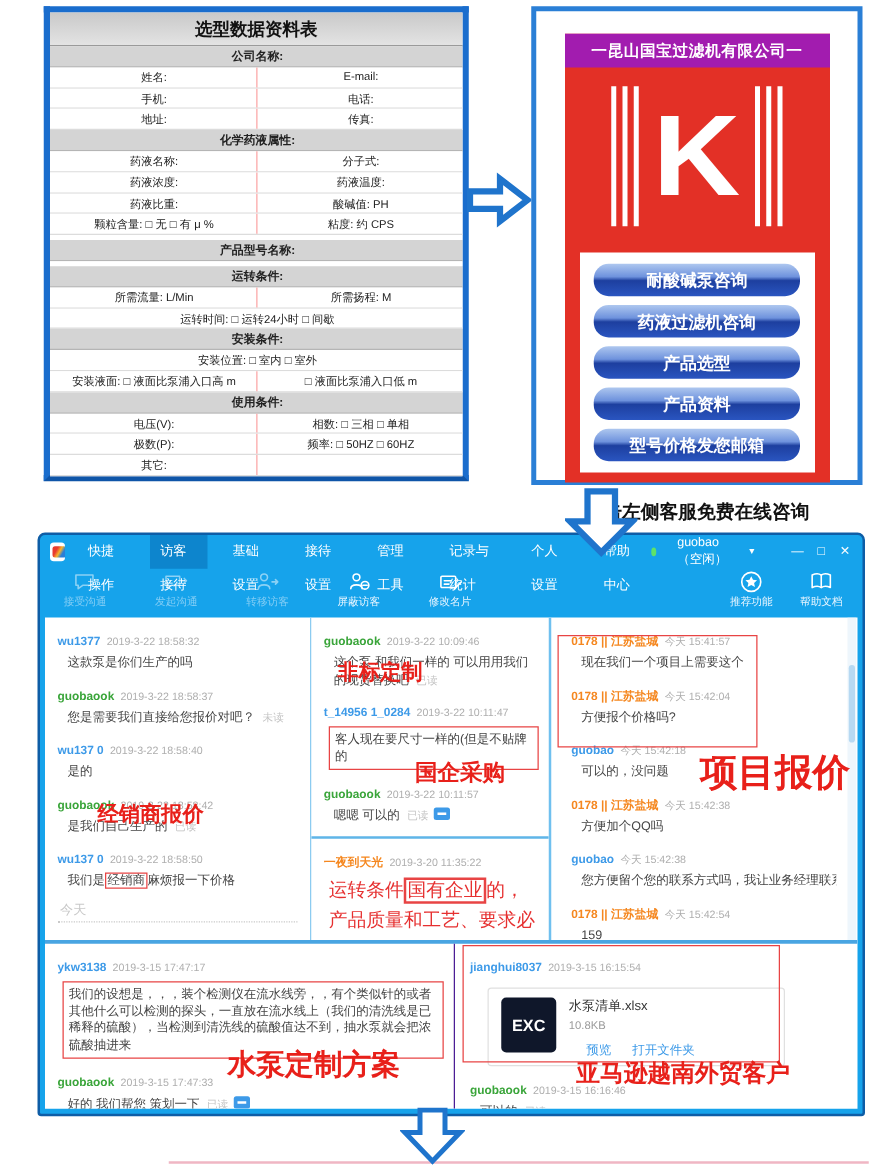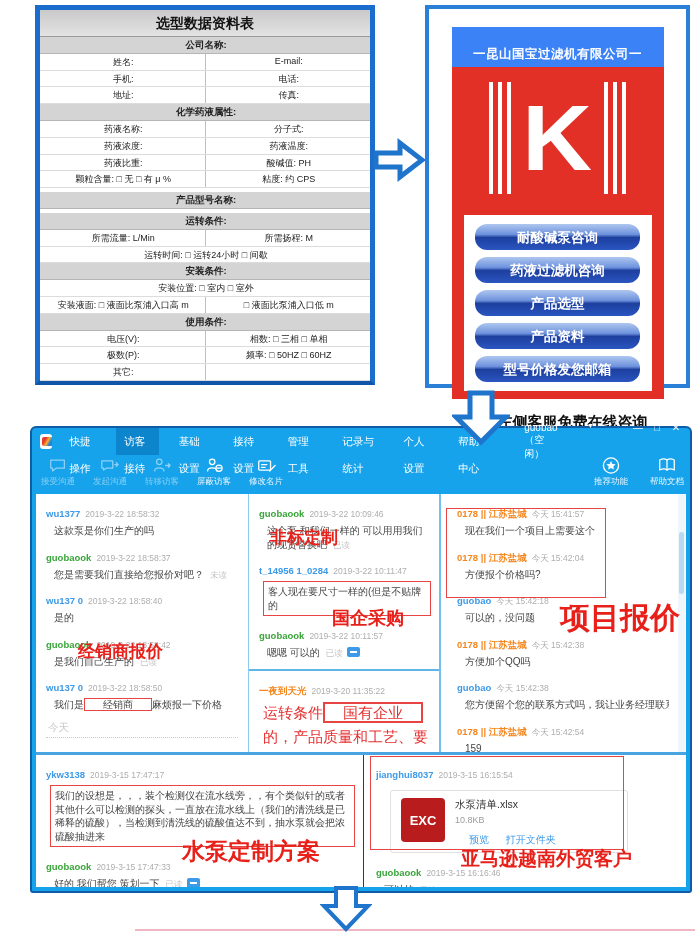--- a/index.html
+++ b/index.html
@@ -17,47 +17,47 @@
   .fcell{flex:1;box-sizing:border-box;padding:2px 6px 0 8px;font-size:9px;color:#222;white-space:nowrap;overflow:hidden;text-align:center;}
   .frow.section .fcell{font-size:9.5px;}
   .frow.pair .fcell.right{border-left:1px solid #fca5a5;}
   
   .arrow{position:absolute;}
   .arrow svg{display:block;}
   
   .panel-banner{position:absolute;left:425px;top:5px;width:265px;height:383px;box-sizing:border-box;
     border:4px solid #2a7fd6;background:#fff;}
   .banner{width:212px;margin:18px auto 0;background:#e33026;padding-bottom:8px;}
-  .banner-title{color:#fff;font-size:12.5px;font-weight:bold;text-align:center;padding:19px 0 4px;background:#3b82f6;letter-spacing:.5px;}
+  .banner-title{color:#fff;font-size:12.5px;font-weight:bold;text-align:center;padding:6px 0 4px;background:#a21caf;letter-spacing:.5px;}
   .logo-row{display:flex;align-items:center;justify-content:center;height:142px;}
   .bars{display:flex;gap:5px;margin:0 7px;height:112px;}
   .bars span{display:block;width:4px;height:100%;background:#fff;}
   .logo-k{color:#fff;font-size:92px;font-weight:900;line-height:1;transform:scaleX(1.05);margin:0 6px;}
   .btn-area{background:#fff;margin:6px 12px 0;padding:2px 0;}
   .bbtn{display:block;width:88%;margin:7px auto;height:26px;line-height:26px;border:none;border-radius:12px;
     color:#fff;font-size:13.5px;font-weight:bold;text-align:center;font-family:inherit;
     background:linear-gradient(#aec7ef 0%,#6e92dd 40%,#1d3f9f 52%,#2a55c0 100%);cursor:pointer;}
   .banner-caption{text-align:center;font-size:15px;font-weight:bold;color:#111;margin-top:14px;}
   
   .chat{position:absolute;left:30px;top:426px;width:662px;height:467px;box-sizing:border-box;
     background:#16a3eb;border:2px solid #0e5da6;border-radius:6px 6px 3px 3px;}
   .titlebar{display:flex;align-items:center;height:27px;padding:0 8px;color:#fff;}
   .appicon{width:15px;height:15px;border-radius:3px;background:#fff;margin-right:10px;position:relative;overflow:hidden;}
   .appicon::after{content:"";position:absolute;left:2px;top:3px;width:11px;height:9px;
     background:linear-gradient(120deg,#e83a2e 30%,#f7b32a 50%,#2a7fd6 70%);border-radius:2px;}
   .menu{display:flex;gap:12px;}
   .menu-item{padding:0 8px;height:27px;line-height:27px;font-size:10.5px;cursor:pointer;}
   .menu-item.active{background:#0d85cd;}
-  .tb-right{margin-left:auto;display:flex;align-items:flex-start;gap:24px;font-size:10px;}
+  .tb-right{margin-left:auto;display:flex;align-items:center;gap:13px;font-size:10px;}
   .status-dot{width:7px;height:7px;border-radius:50%;background:#5ee26a;display:inline-block;margin-right:4px;}
   .caret{font-size:7px;margin-left:2px;}
   .winbtns{display:flex;gap:7px;margin-left:14px;font-size:10px;}
   .winbtn{width:12px;text-align:center;cursor:pointer;opacity:.95;}
   
-  .toolbar{display:flex;align-items:flex-start;height:39px;padding:0 0;color:#eaf6ff;}
+  .toolbar{display:flex;align-items:flex-start;height:39px;padding:0 10px;color:#eaf6ff;gap:21px;}
   .tool{width:52px;text-align:center;font-size:8.5px;cursor:pointer;margin-top:1px;}
   .tool svg{display:block;margin:0 auto 1px;stroke:#fff;fill:none;stroke-width:1.4;stroke-linecap:round;stroke-linejoin:round;}
   .tool.dim{opacity:.5;}
   .tool-right{margin-left:auto;display:flex;gap:10px;}
   .tool-right .tool{width:46px;}
   
   .content{position:absolute;left:4px;right:4px;top:66px;bottom:4px;background:#fff;overflow:hidden;}
   .col{position:absolute;top:0;height:258px;box-sizing:border-box;overflow:hidden;}
   .col-left{left:0;width:213px;border-right:1px solid #8ccbf0;}
   .col-mid{left:213px;width:192px;border-right:2px solid #6fc0ef;}
@@ -74,28 +74,28 @@
   .msg{margin:9px 8px 0 10px;}
   .mname{font-size:9.5px;font-weight:bold;}
   .c-green{color:#3aa53a;} .c-blue{color:#3d9ae8;} .c-orange{color:#f5871f;}
   .mtime{font-size:8.5px;color:#aeaeae;margin-left:5px;}
   .mbody{margin:3px 0 0 8px;font-size:10px;color:#444;line-height:1.35;}
   .mtag{color:#c3c3c3;font-size:8.5px;margin-left:6px;}
   .micon{display:inline-block;width:13px;height:10px;background:#3d9ae8;border-radius:2px;margin-left:4px;vertical-align:-1px;position:relative;}
   .micon::after{content:"";position:absolute;left:3px;top:4px;width:7px;height:2px;background:#fff;}
   .msg.boxed .mbody{border:1.5px solid #e84444;padding:3px 4px;margin-left:4px;display:inline-block;}
   .msg.big .mbody{font-size:15px;color:#e63030;line-height:1.6;margin-left:4px;}
-  .wbox{border:1.5px solid #e84444;padding:0 18px;}
+  .wbox{border:1.5px solid #e84444;padding:0 1px;}
   .msg.big .wbox{border-width:2px;}
   .msg.clip .mbody{white-space:nowrap;overflow:hidden;}
   .mday{color:#c9c9c9;font-size:10.5px;margin:8px 0 0 2px;}
   
   .filecard{margin:8px 0 0 24px;width:238px;box-sizing:border-box;background:#fff;border:1px solid #e0e0e0;border-radius:3px;
     padding:7px 10px 5px;display:flex;gap:10px;}
-  .fexc{width:44px;height:44px;border-radius:4px;background:#b91c1c;color:#fff;font-weight:bold;font-size:13px;
+  .fexc{width:44px;height:44px;border-radius:4px;background:#0f172a;color:#fff;font-weight:bold;font-size:13px;
     display:flex;align-items:center;justify-content:center;}
   .fmeta{flex:1;}
   .fname{font-size:10.5px;color:#333;}
   .fsize{font-size:9px;color:#9a9a9a;margin-top:3px;}
   .flinks{text-align:left;font-size:10px;color:#3d9ae8;margin-top:8px;}
   .flinks span{margin-left:14px;cursor:pointer;}
   
   .ann{position:absolute;color:#e8201a;font-weight:bold;white-space:nowrap;}
   .ann-nonstandard{left:234px;top:32px;font-size:17px;}
   .ann-dealer{left:42px;top:146px;font-size:17px;}

